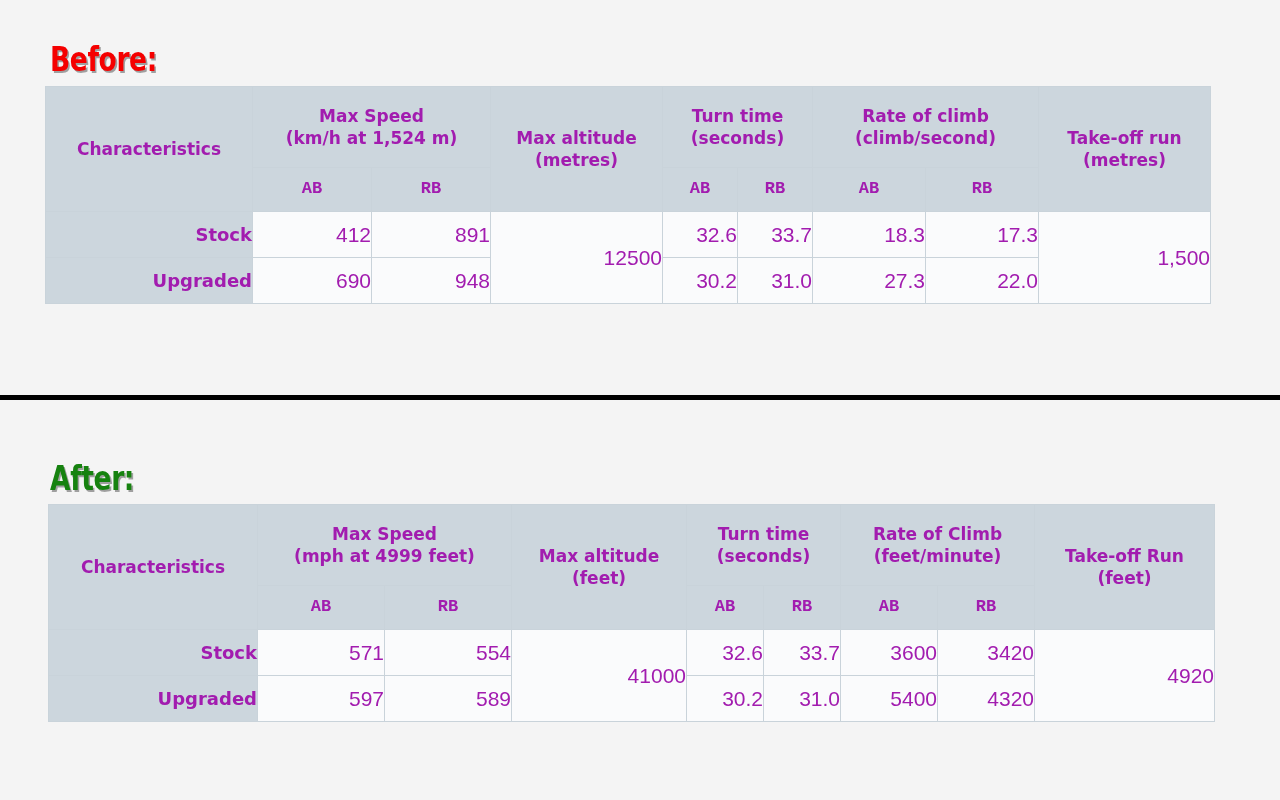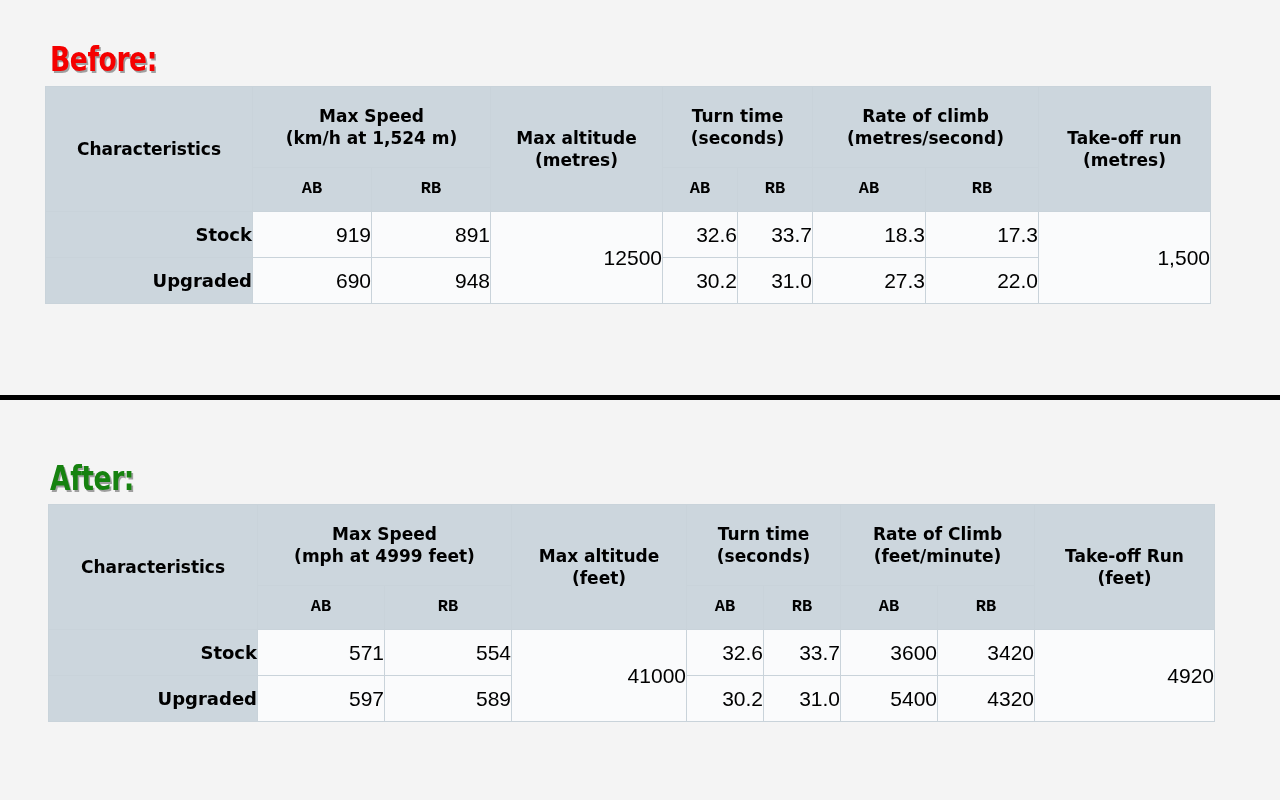--- a/index.html
+++ b/index.html
@@ -64,21 +64,21 @@
     border-collapse: collapse;
     background: #fafbfc;
     border: 1px solid #c2cdd6;
     table-layout: fixed;
   }
   table.spec th,
   table.spec td {
     border: 1px solid #c9d3da;
     text-align: center;
     vertical-align: middle;
-    color: #000000;
+    color: #a21caf;
     padding: 0;
   }
   table.spec th {
     background: #ccd6dd;
     font-family: "DejaVu Sans", sans-serif;
     font-weight: bold;
     font-size: 17px;
     line-height: 1.32;
   }
   table.spec td {
@@ -145,40 +145,40 @@
           <th rowspan="2">
             <span class="grp-line">Max altitude</span>
             <span class="grp-line">(metres)</span>
           </th>
           <th colspan="2">
             <span class="grp-line">Turn time</span>
             <span class="grp-line">(seconds)</span>
           </th>
           <th colspan="2">
             <span class="grp-line">Rate of climb</span>
-            <span class="grp-line">(metres/second)</span>
+            <span class="grp-line">(climb/second)</span>
           </th>
           <th rowspan="2">
             <span class="grp-line">Take-off run</span>
             <span class="grp-line">(metres)</span>
           </th>
         </tr>
         <tr class="r-subhead">
           <th>AB</th>
           <th>RB</th>
           <th>AB</th>
           <th>RB</th>
           <th>AB</th>
           <th>RB</th>
         </tr>
       </thead>
       <tbody>
         <tr class="r-data">
           <td class="rowhead">Stock</td>
-          <td>919</td>
+          <td>412</td>
           <td>891</td>
           <td rowspan="2">12500</td>
           <td>32.6</td>
           <td>33.7</td>
           <td>18.3</td>
           <td>17.3</td>
           <td rowspan="2">1,500</td>
         </tr>
         <tr class="r-data">
           <td class="rowhead">Upgraded</td>

